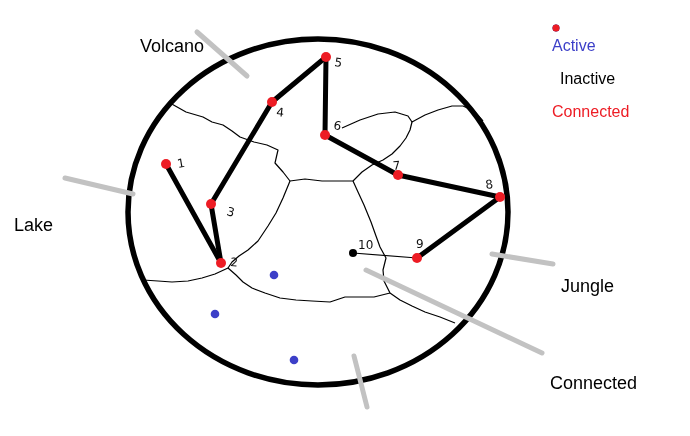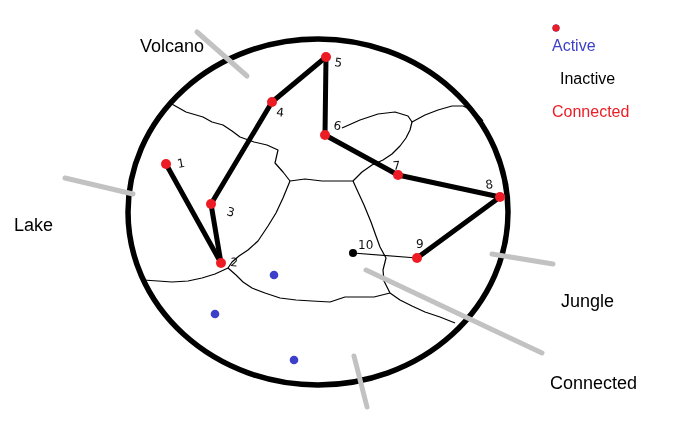--- a/index.html
+++ b/index.html
@@ -75,21 +75,21 @@
 
     <line x1="197" y1="32" x2="247" y2="76" class="callout"></line>
     <line x1="65" y1="178" x2="133" y2="194" class="callout"></line>
     <line x1="492" y1="254" x2="553" y2="264" class="callout"></line>
     <line x1="366" y1="270" x2="542" y2="353" class="callout"></line>
     <line x1="354" y1="356" x2="367" y2="407" class="callout"></line>
   </svg>
 
   <div class="region-label" style="left:140px;top:4px;">Volcano</div>
   <div class="region-label" style="left:14px;top:183px;">Lake</div>
-  <div class="region-label" style="left:561px;top:259px;">Jungle</div>
+  <div class="region-label" style="left:561px;top:244px;">Jungle</div>
   <div class="region-label" style="left:550px;top:341px;">Connected</div>
 
   <div class="legend">
     <div class="legend-row">
       <svg width="8" height="8">
         <circle cx="4" cy="4" r="3.5" fill="#3c3fc8"></circle>
       </svg>
       <span style="color: rgb(60, 63, 200);">Active</span>
     </div>
     <div class="legend-row inactive-row">

